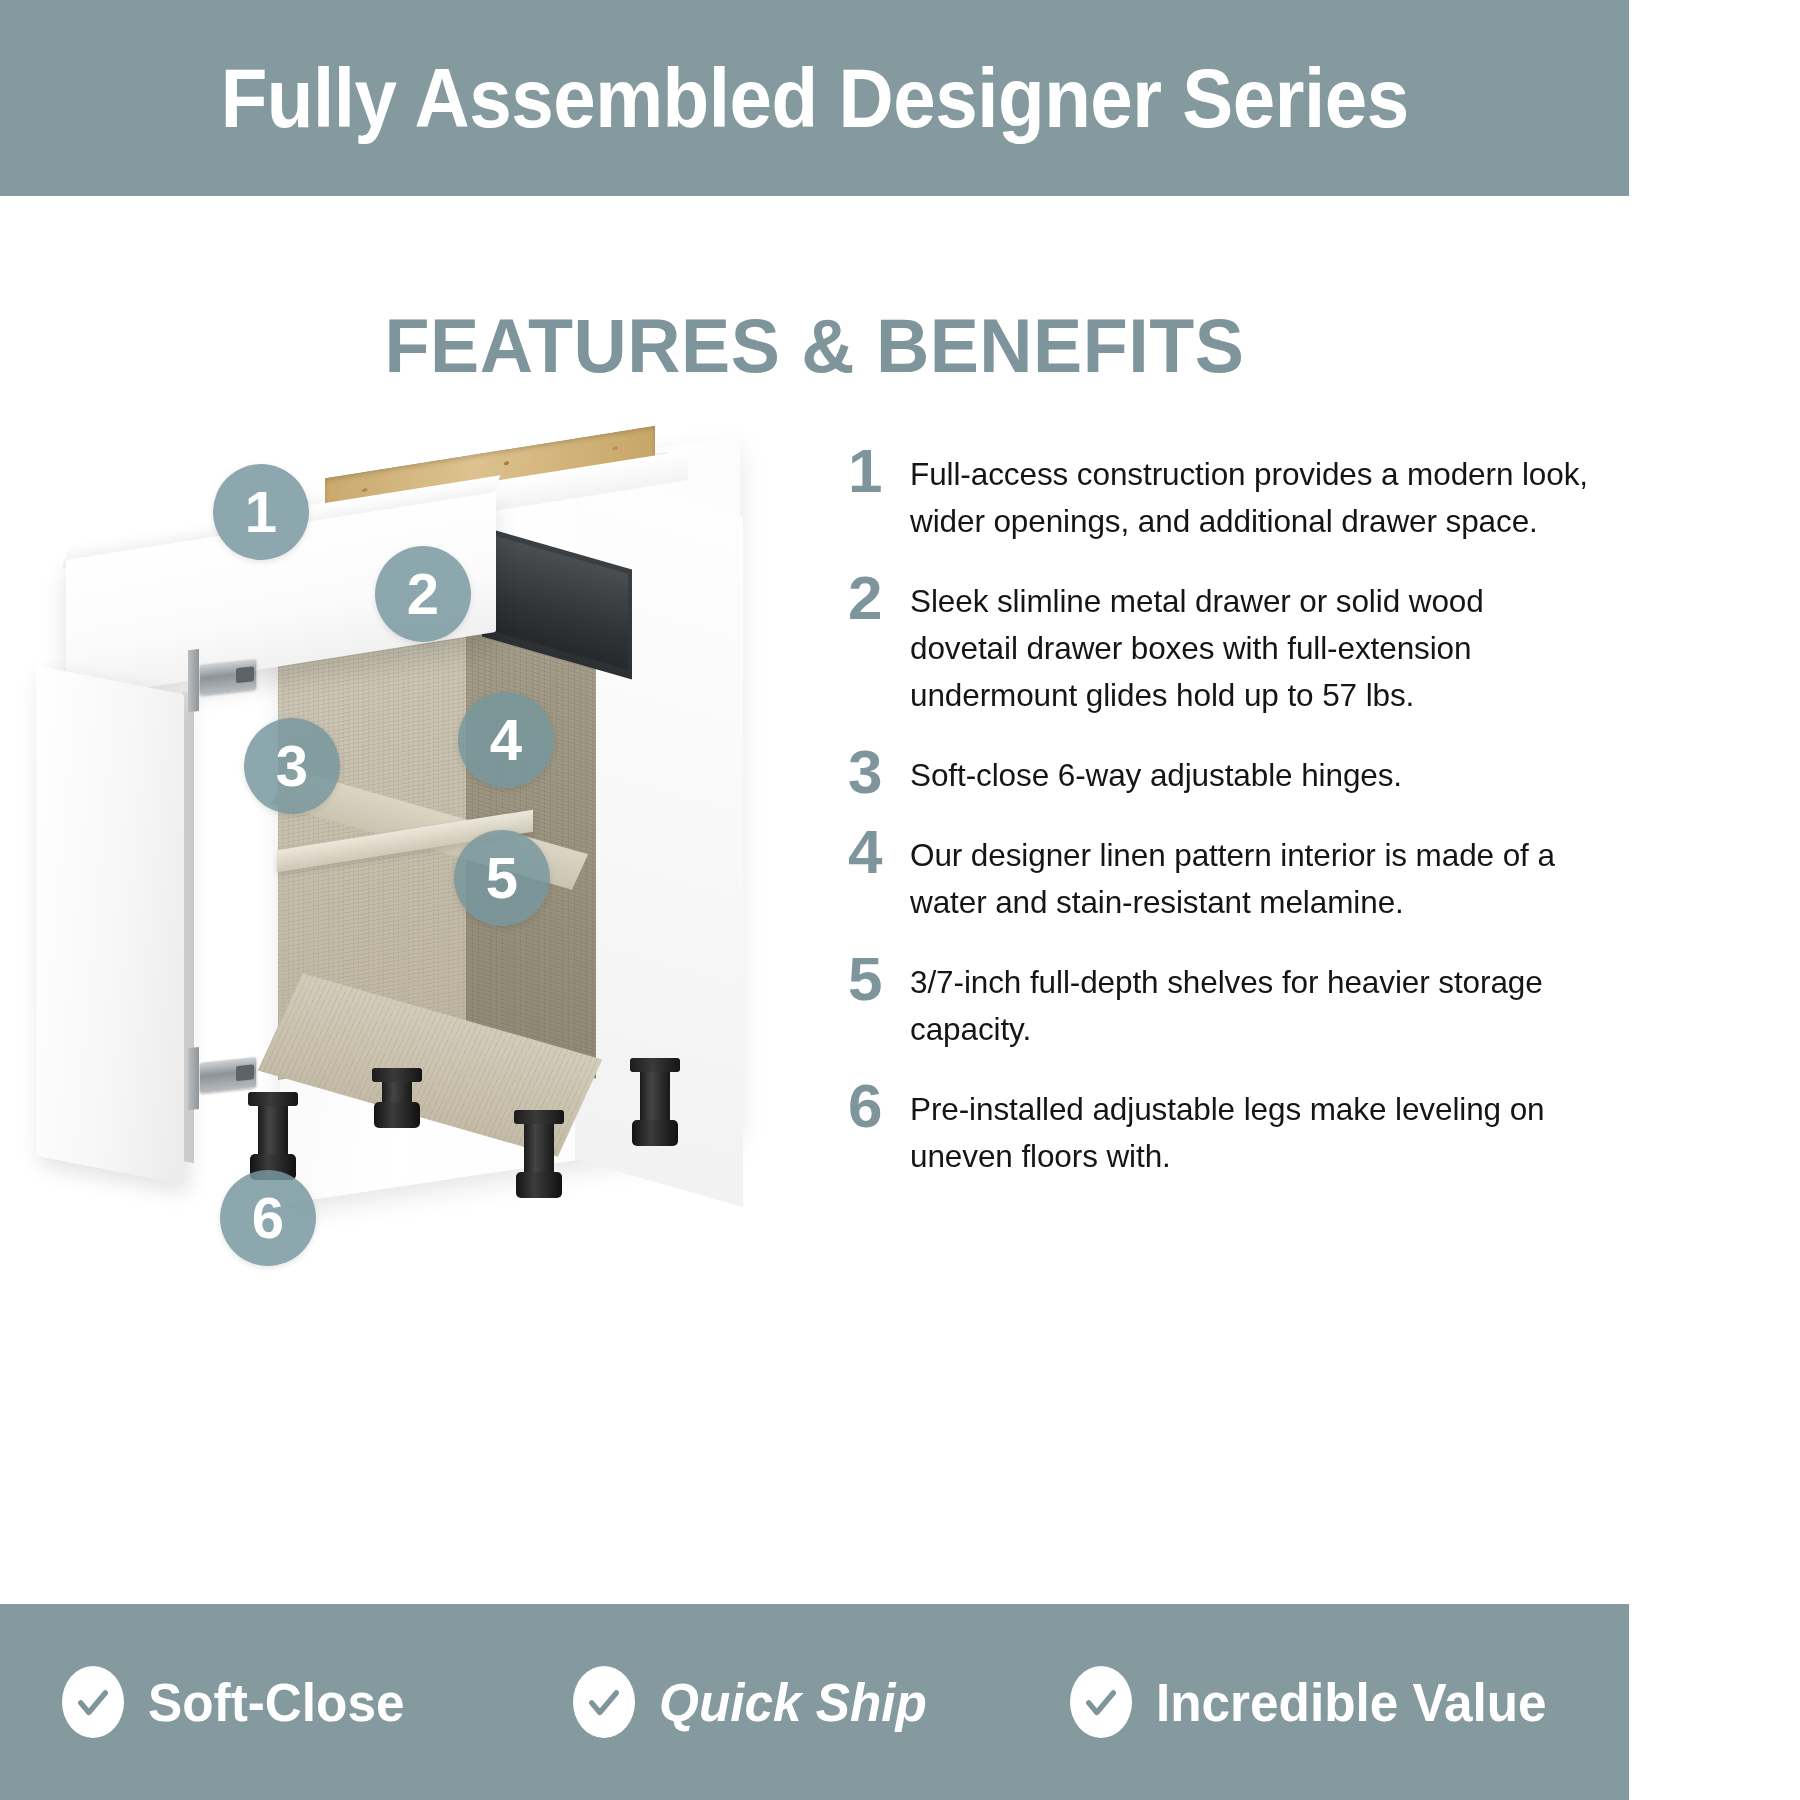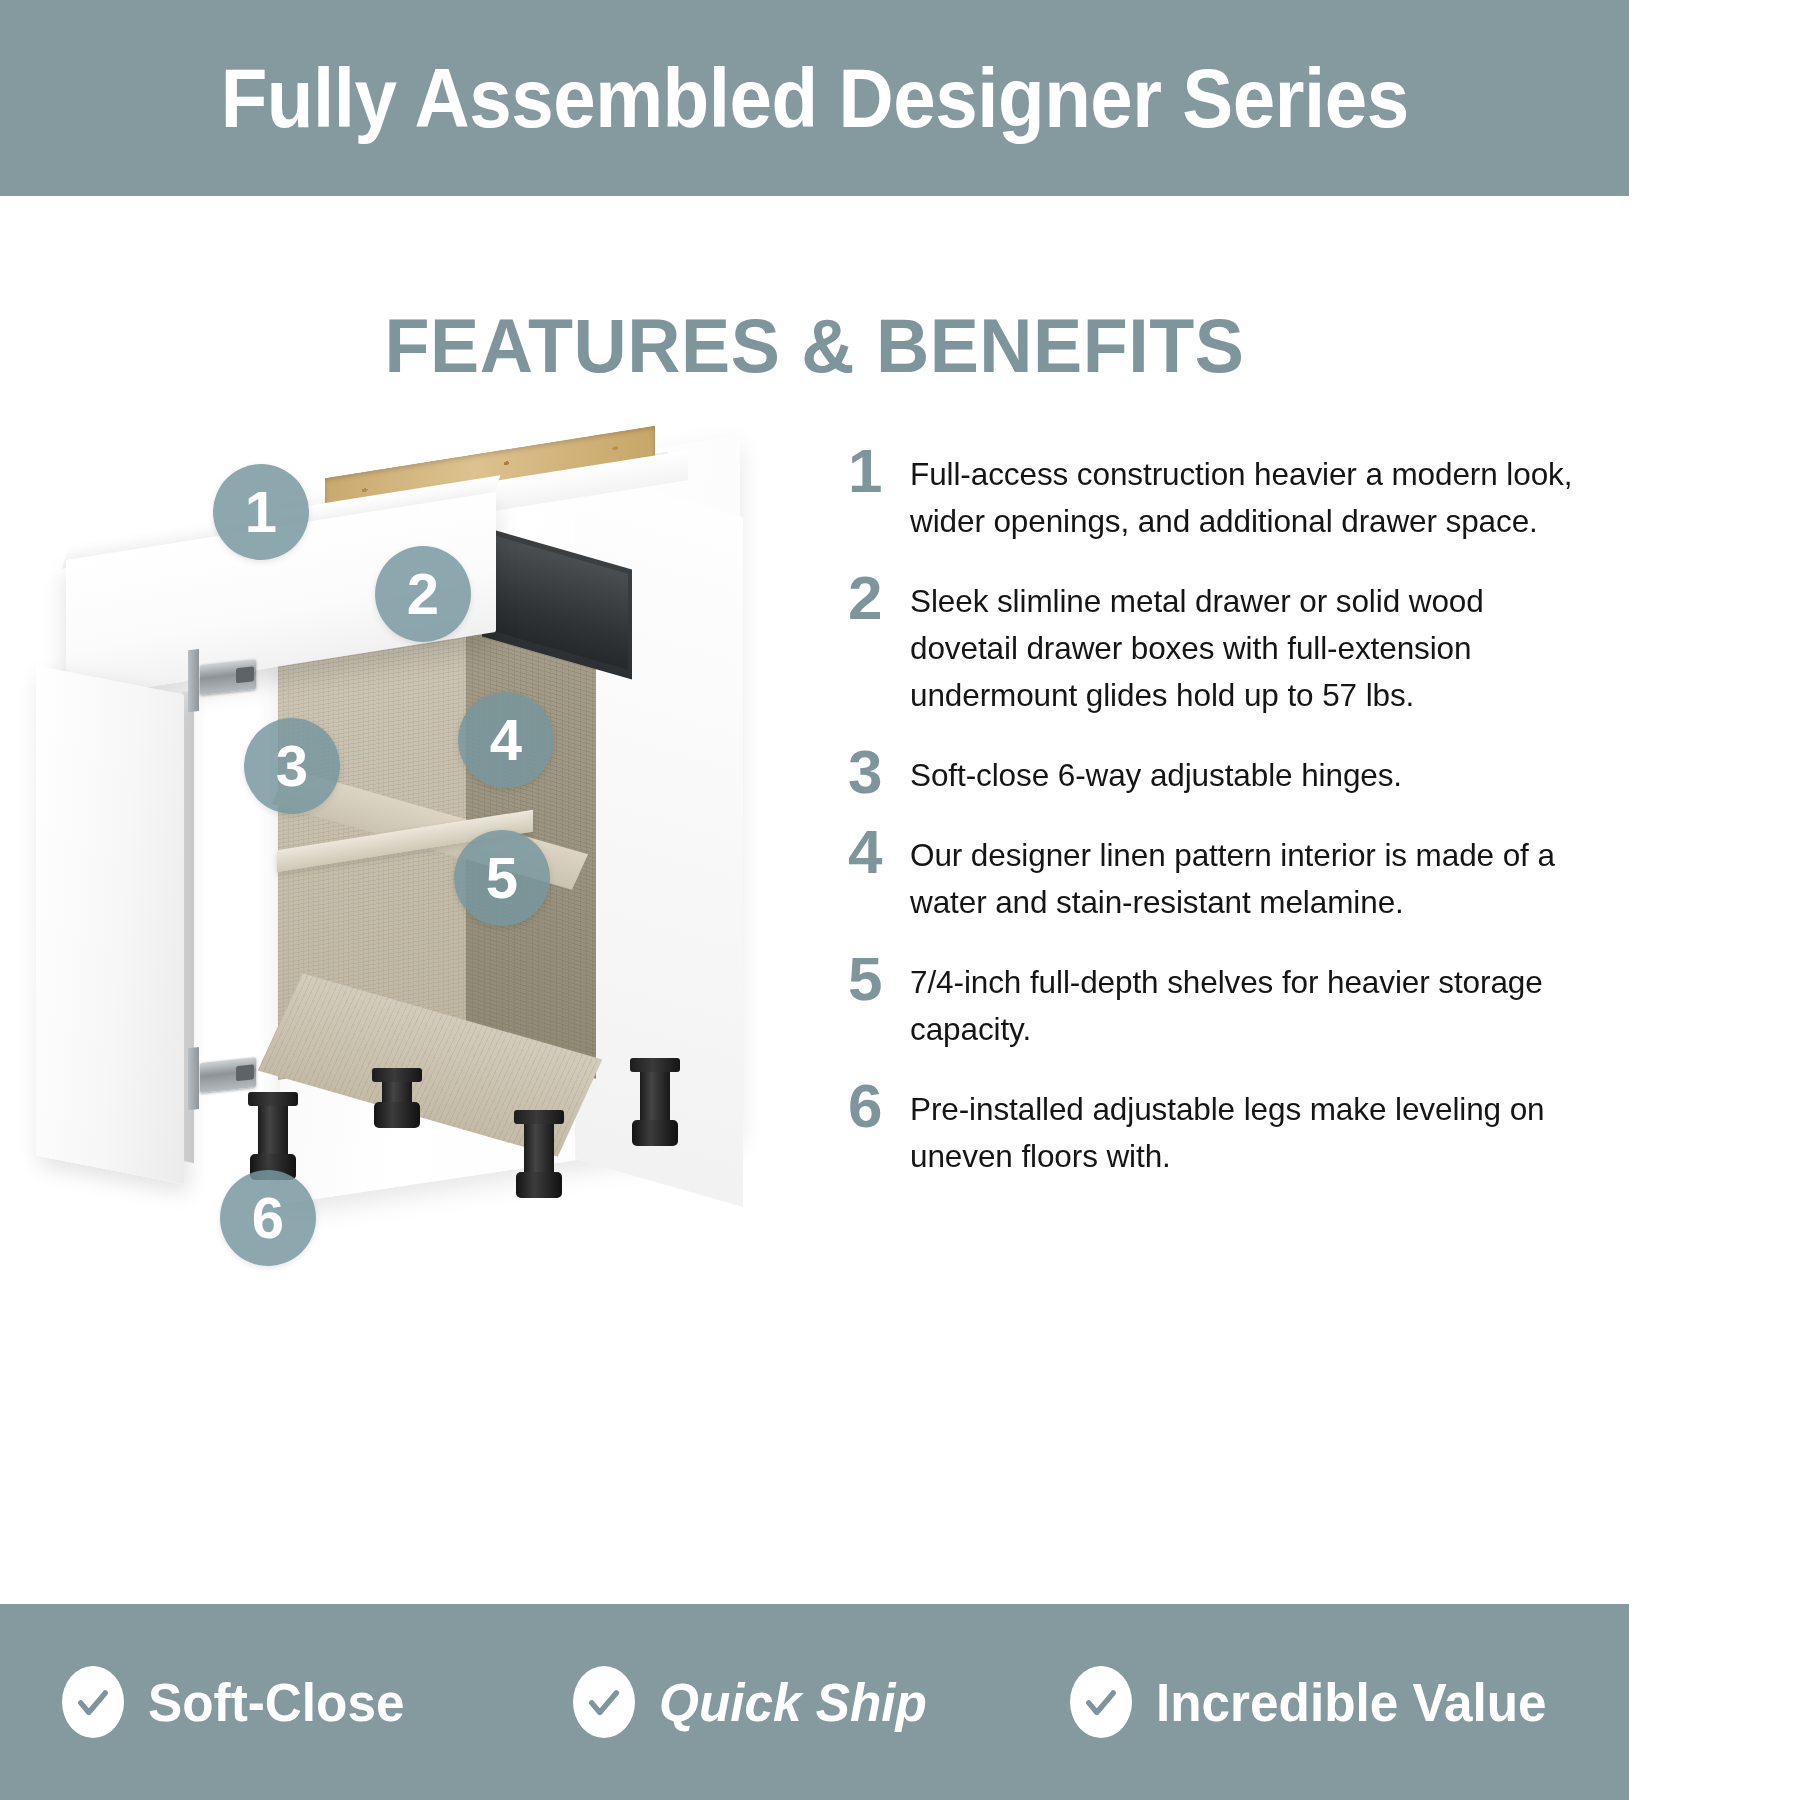--- a/index.html
+++ b/index.html
@@ -417,41 +417,41 @@
           <div class="callout c5">5</div>
           <div class="callout c6">6</div>
 
         </div>
       </div>
 
       <div class="features-col">
 
         <div class="feature">
           <div class="num">1</div>
-          <div class="txt">Full-access construction heavier a modern look, wider openings, and additional drawer space.</div>
+          <div class="txt">Full-access construction provides a modern look, wider openings, and additional drawer space.</div>
         </div>
 
         <div class="feature">
           <div class="num">2</div>
           <div class="txt">Sleek slimline metal drawer or solid wood dovetail drawer boxes with full-extension undermount glides hold up to 57 lbs.</div>
         </div>
 
         <div class="feature">
           <div class="num">3</div>
           <div class="txt">Soft-close 6-way adjustable hinges.</div>
         </div>
 
         <div class="feature">
           <div class="num">4</div>
           <div class="txt">Our designer linen pattern interior is made of a water and stain-resistant melamine.</div>
         </div>
 
         <div class="feature">
           <div class="num">5</div>
-          <div class="txt">7/4-inch full-depth shelves for heavier storage capacity.</div>
+          <div class="txt">3/7-inch full-depth shelves for heavier storage capacity.</div>
         </div>
 
         <div class="feature">
           <div class="num">6</div>
           <div class="txt">Pre-installed adjustable legs make leveling on uneven floors with.</div>
         </div>
 
       </div>
 
     </div>

